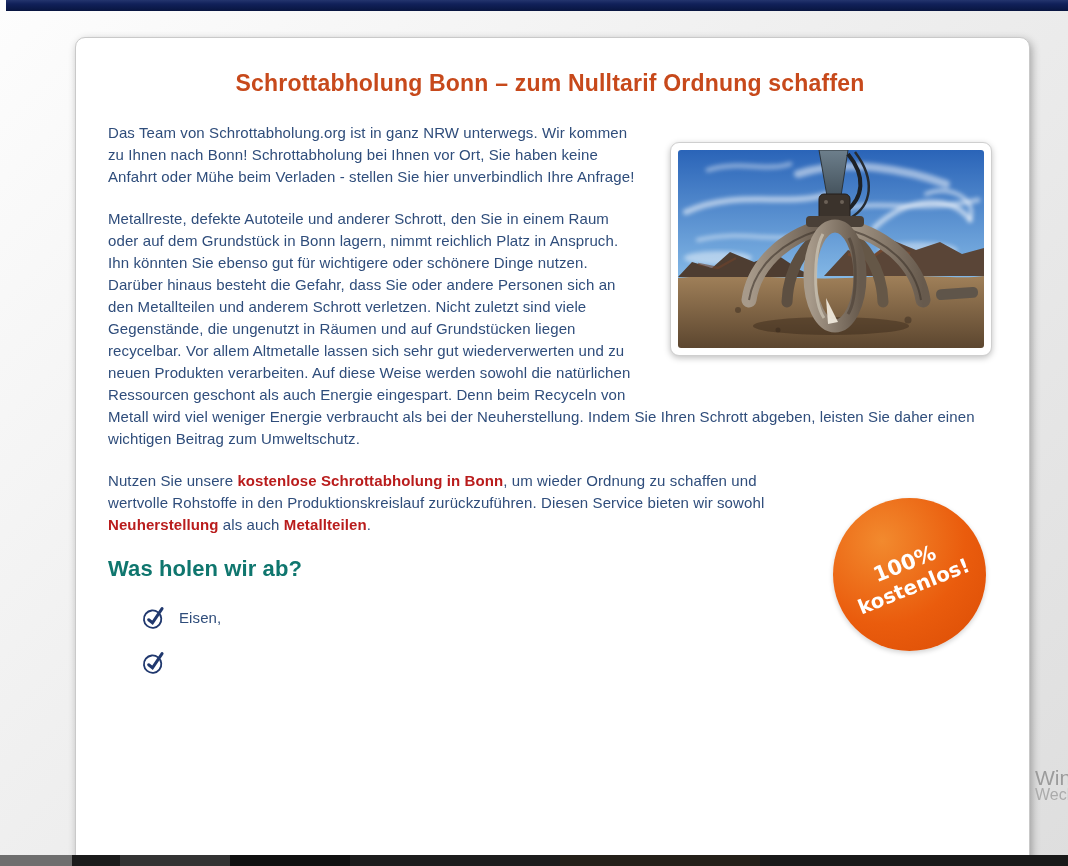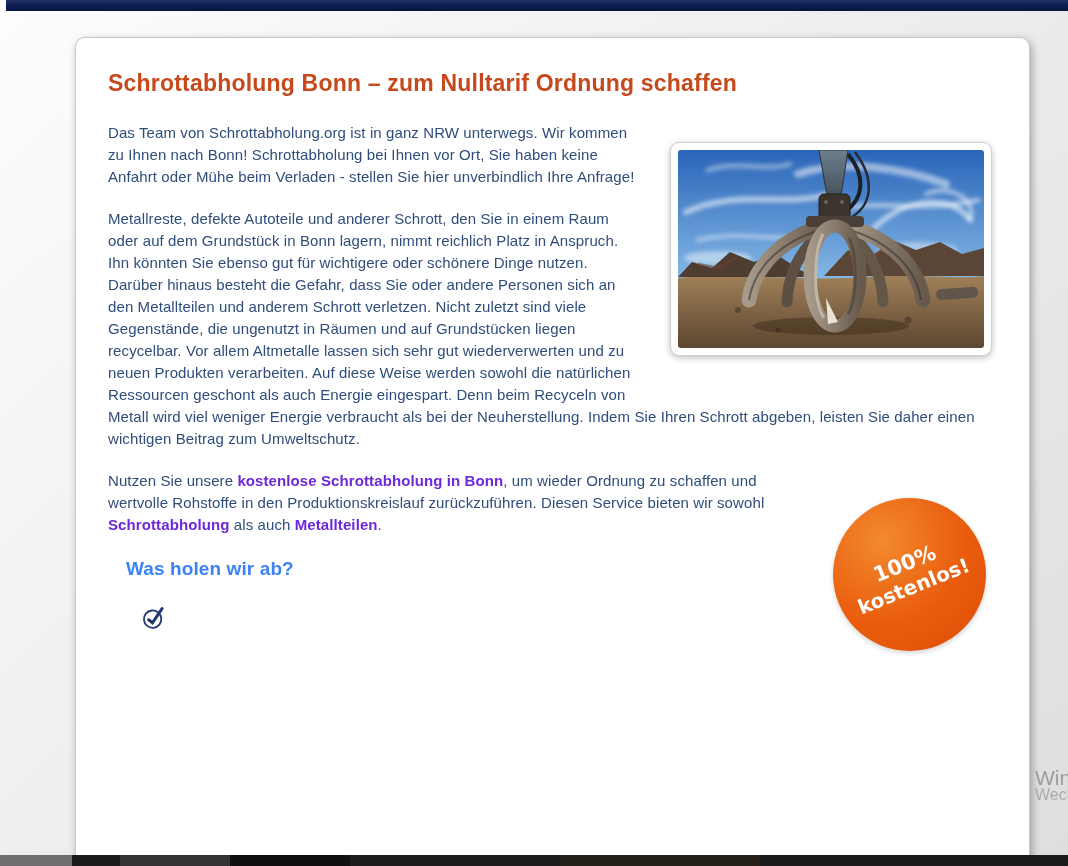--- a/index.html
+++ b/index.html
@@ -19,28 +19,28 @@
     background:#ffffff;border:1px solid #c9c9c9;border-radius:10px;
     box-shadow:2px 3px 9px rgba(0,0,0,.30);
     box-sizing:border-box;
   }
   .content{
     padding:30px 37px 0 32px;
     color:#2f4d7b;font-size:15px;line-height:22px;letter-spacing:.1px;
   }
   h1.page-title{
     margin:0 0 24px 0;font-size:23px;line-height:30px;font-weight:bold;
-    color:#c7491b;letter-spacing:.2px;
+    color:#c7491b;letter-spacing:.2px;text-align:center;
   }
   h2.section-title{
-    margin:16px 0 13px 18px;font-size:19px;line-height:26px;font-weight:bold;
-    color:#3b82f6;clear:none;
+    margin:16px 0 13px 0;font-size:22px;line-height:26px;font-weight:bold;
+    color:#0f766e;clear:none;
   }
   p{margin:8px 0 20px 0;}
-  strong{color:#6d28d9;}
+  strong{color:#b91c1c;}
   
   .photo-frame{
     float:right;margin:20px 0 38px 28px;
     background:#fff;border:1px solid #cfcfcf;border-radius:9px;padding:7px;
     box-shadow:0 2px 6px rgba(0,0,0,.25);
     width:306px;height:198px;
   }
   .photo-frame svg{display:block;border-radius:3px;}
   
   .badge{
@@ -151,26 +151,35 @@
 
     <p>Metallreste, defekte Autoteile und anderer Schrott, den Sie in einem Raum oder auf dem Grundstück in Bonn lagern, nimmt reichlich Platz in Anspruch. Ihn könnten Sie ebenso gut für wichtigere oder schönere Dinge nutzen. Darüber hinaus besteht die Gefahr, dass Sie oder andere Personen sich an den Metallteilen und anderem Schrott verletzen. Nicht zuletzt sind viele Gegenstände, die ungenutzt in Räumen und auf Grundstücken liegen recycelbar. Vor allem Altmetalle lassen sich sehr gut wiederverwerten und zu neuen Produkten verarbeiten. Auf diese Weise werden sowohl die natürlichen Ressourcen geschont als auch Energie eingespart. Denn beim Recyceln von Metall wird viel weniger Energie verbraucht als bei der Neuherstellung. Indem Sie Ihren Schrott abgeben, leisten Sie daher einen wichtigen Beitrag zum Umweltschutz.</p>
 
     <div class="badge">
       <div class="badge-text">
         <span class="badge-line1">100%</span>
         <span class="badge-line2">kostenlos!</span>
       </div>
     </div>
 
-    <p><span>Nutzen Sie unsere </span><strong>kostenlose Schrottabholung in Bonn</strong><span>, um wieder Ordnung zu schaffen und wertvolle Rohstoffe in den Produktionskreislauf zurückzuführen. Diesen Service bieten wir sowohl </span><strong>Schrottabholung</strong><span> als auch </span><strong>Metallteilen</strong><span>.</span></p>
+    <p><span>Nutzen Sie unsere </span><strong>kostenlose Schrottabholung in Bonn</strong><span>, um wieder Ordnung zu schaffen und wertvolle Rohstoffe in den Produktionskreislauf zurückzuführen. Diesen Service bieten wir sowohl </span><strong>Neuherstellung</strong><span> als auch </span><strong>Metallteilen</strong><span>.</span></p>
 
     <h2 class="section-title">Was holen wir ab?</h2>
 
 
     <div class="checklist">
+      <div class="check-row">
+        <svg class="check-icon" viewBox="0 0 26 26">
+          <g transform="rotate(-6 13 13)" stroke="#20386e" fill="none" stroke-linecap="round">
+            <circle cx="11.5" cy="14" r="8.7" stroke-width="1.8"></circle>
+            <path d="M7.5 14.2 L11 17.6 L22 4.5" stroke-width="3"></path>
+          </g>
+        </svg>
+        <span class="check-label">Eisen,</span>
+      </div>
       <div class="check-row">
         <svg class="check-icon" viewBox="0 0 26 26">
           <g transform="rotate(-6 13 13)" stroke="#20386e" fill="none" stroke-linecap="round">
             <circle cx="11.5" cy="14" r="8.7" stroke-width="1.8"></circle>
             <path d="M7.5 14.2 L11 17.6 L22 4.5" stroke-width="3"></path>
           </g>
         </svg>
         <span class="check-label"></span>
       </div>
     </div>

